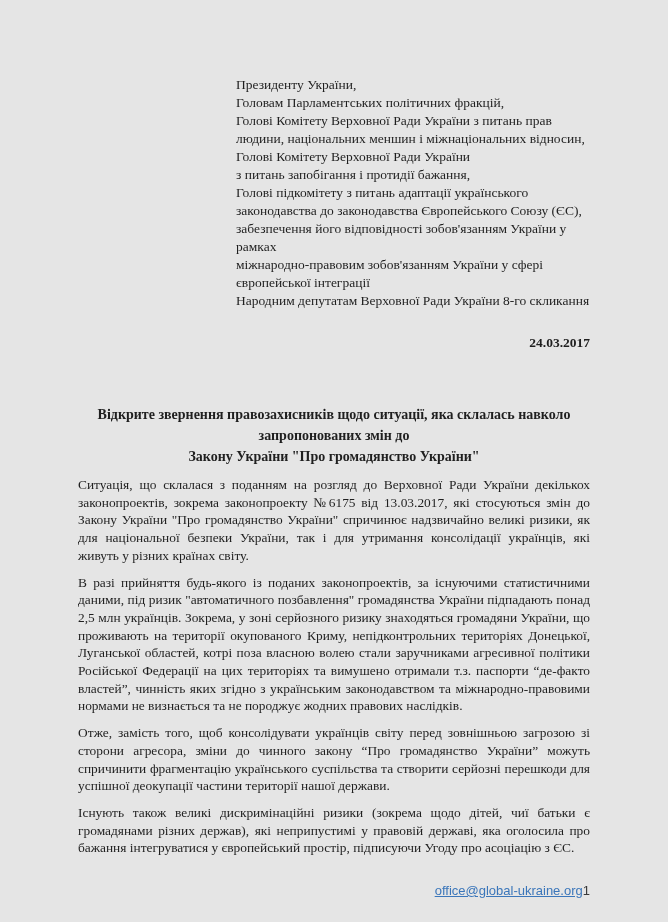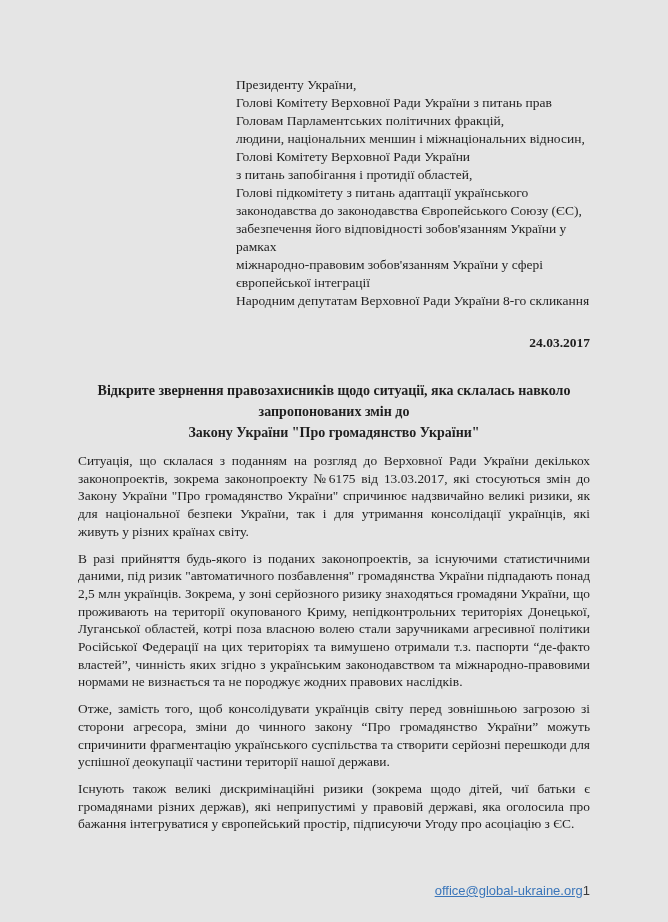--- a/index.html
+++ b/index.html
@@ -26,21 +26,21 @@
     text-align: left;
   }
   .date-line {
     margin-top: 24px;
     font-size: 13.5px;
     line-height: 18px;
     text-align: right;
     font-weight: bold;
   }
   .doc-title {
-    margin-top: 28px;
+    margin-top: 52px;
     font-size: 14px;
     line-height: 21px;
     font-weight: bold;
     text-align: center;
   }
   .body-text {
     margin-top: 2px;
   }
   .body-text .paragraph {
     margin-top: 9px;
@@ -70,25 +70,25 @@
     color: #3a3a3a;
   }
 </style>
 </head>
 <body>
 
 <div class="page">
 
   <div class="recipients">
       <div class="recipient-line">Президенту України,</div>
+      <div class="recipient-line">Головам Парламентських політичних фракцій,</div>
       <div class="recipient-line">Голові Комітету Верховної Ради України з питань прав</div>
-      <div class="recipient-line">Головам Парламентських політичних фракцій,</div>
       <div class="recipient-line">людини, національних меншин і міжнаціональних відносин,</div>
       <div class="recipient-line">Голові Комітету Верховної Ради України</div>
-      <div class="recipient-line">з питань запобігання і протидії областей,</div>
+      <div class="recipient-line">з питань запобігання і протидії бажання,</div>
       <div class="recipient-line">Голові підкомітету з питань адаптації українського</div>
       <div class="recipient-line">законодавства до законодавства Європейського Союзу (ЄС),</div>
       <div class="recipient-line">забезпечення його відповідності зобов'язанням України у рамках</div>
       <div class="recipient-line">міжнародно-правовим зобов'язанням України у сфері</div>
       <div class="recipient-line">європейської інтеграції</div>
       <div class="recipient-line">Народним депутатам Верховної Ради України 8-го скликання</div>
     </div>
 
   <div class="date-line">24.03.2017</div>
 

